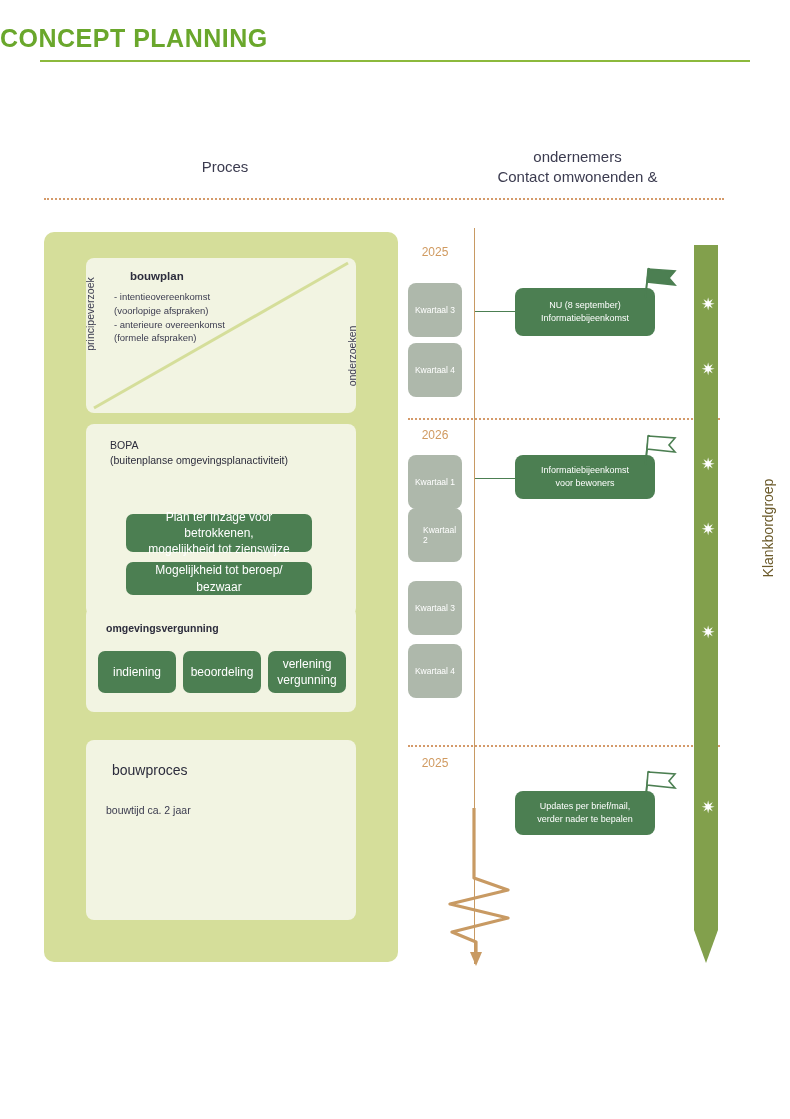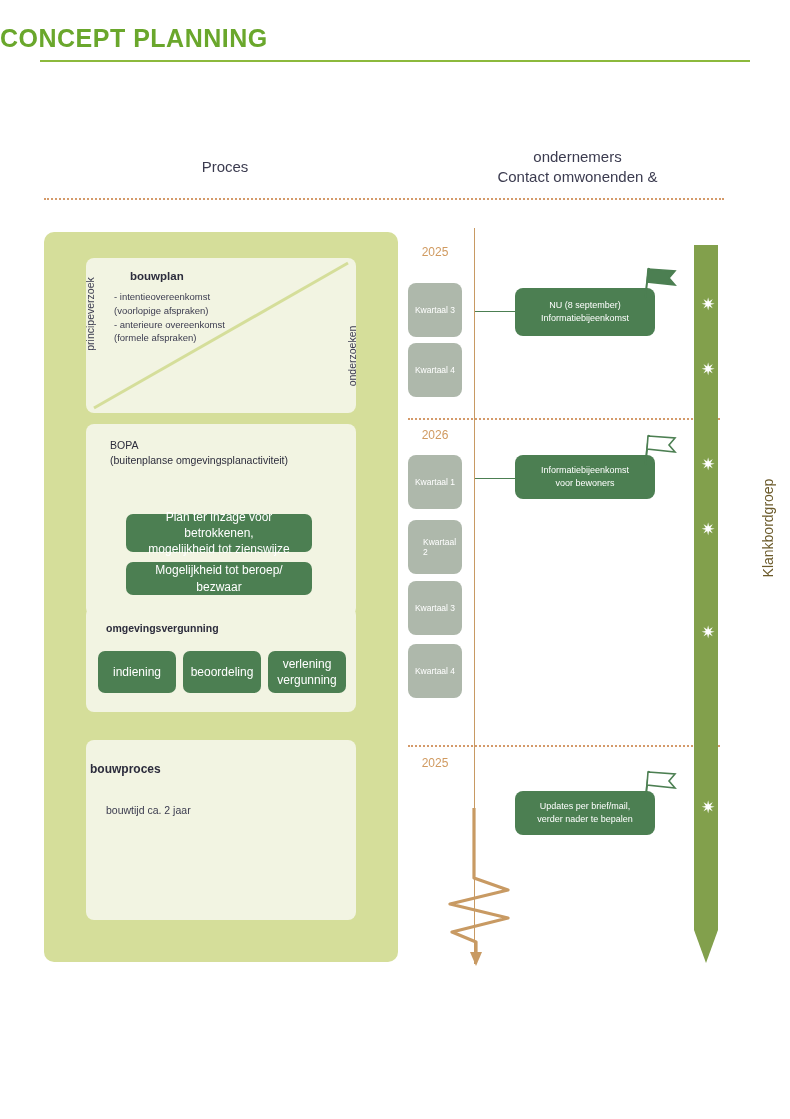--- a/index.html
+++ b/index.html
@@ -108,22 +108,22 @@
   #verg-title{
     position:absolute; left:20px; top:15px;
     font-size:10.5px; color:#2c2c3c; font-weight:600;
   }
   #verg-chip-0{ position:absolute; left:12px; top:44px; width:78px; height:42px; }
   #verg-chip-1{ position:absolute; left:97px; top:44px; width:78px; height:42px; }
   #verg-chip-2{ position:absolute; left:182px; top:44px; width:78px; height:42px; }
 
   
   #bouwproces-title{
-    position:absolute; left:4px; top:22px;
-    font-size:12px; color:#2c2c3c; font-weight:700;
+    position:absolute; left:26px; top:22px;
+    font-size:14px; color:#2c2c3c; font-weight:400;
   }
   #bouwproces-sub{
     position:absolute; left:20px; top:64px;
     font-size:10.5px; color:#3b3b4f;
   }
 
   
   #timeline-axis{
     position:absolute; left:474px; top:228px; width:1px; height:736px;
     background:#c89a63;
@@ -216,21 +216,21 @@
 
 <div id="timeline-axis"></div>
 <div class="dotted-sep" id="sep-2026"></div>
 <div class="dotted-sep" id="sep-2027"></div>
 <div id="timeline-years">
     <div class="year-label" style="left: 405px; top: 245px;">2025</div>
     <div class="quarter-box" style="top: 283px;">Kwartaal 3</div>
     <div class="quarter-box" style="top: 343px;">Kwartaal 4</div>
     <div class="year-label" style="left: 405px; top: 428px;">2026</div>
     <div class="quarter-box" style="top: 455px;">Kwartaal 1</div>
-    <div class="quarter-box" style="top: 520px; padding-left: 15px;">Kwartaal 2</div>
+    <div class="quarter-box" style="top: 508px; padding-left: 15px;">Kwartaal 2</div>
     <div class="quarter-box" style="top: 581px;">Kwartaal 3</div>
     <div class="quarter-box" style="top: 644px;">Kwartaal 4</div>
     <div class="year-label" style="left: 405px; top: 756px;">2025</div>
   </div>
 <div id="timeline-events">
     <div class="connector" style="left: 475px; top: 311px; width: 40px;"></div>
     <div class="event-box" style="left: 515px; top: 288px; width: 140px; height: 48px; white-space: pre-line;">NU (8 september)
 Informatiebijeenkomst</div>
     <svg class="flag" width="40" height="34" viewBox="0 0 40 34" style="left: 639px; top: 266px;">
       <path d="M6 32 L10 2" stroke="#4c7f52" stroke-width="2" fill="none"></path>

